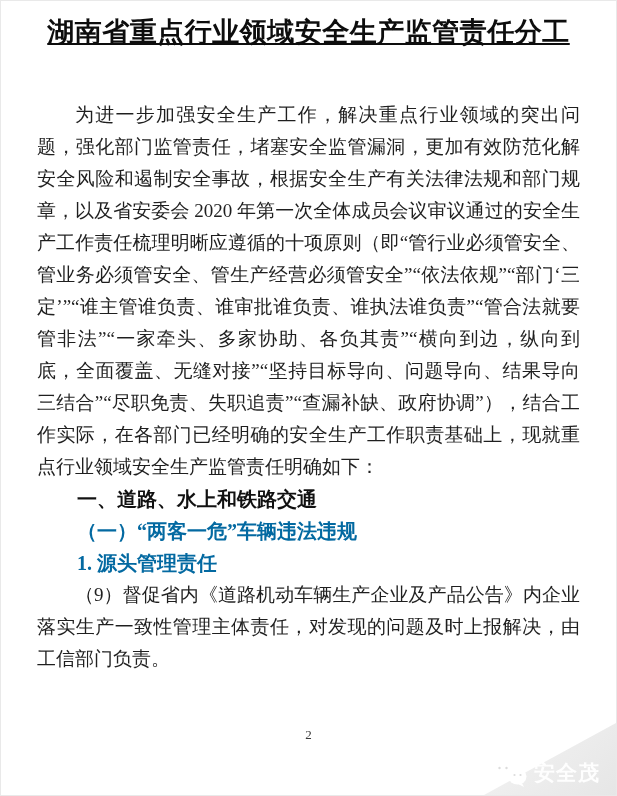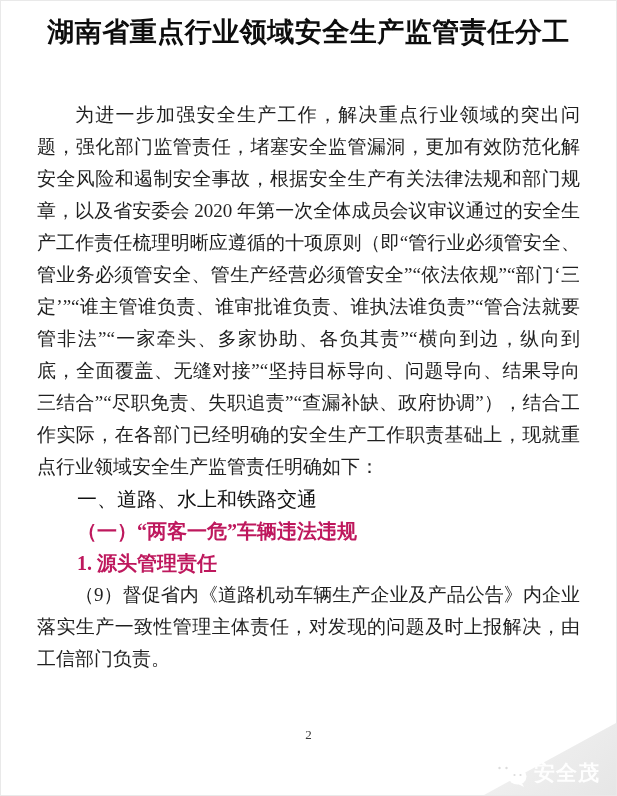--- a/index.html
+++ b/index.html
@@ -15,46 +15,47 @@
     color: #1f1f1f;
   }
   .doc-title {
     margin: 13px 20px 0 20px;
     text-align: center;
     font-size: 27px;
     line-height: 36px;
     font-weight: 700;
     letter-spacing: 0.5px;
     color: #0d0d0d;
+    text-decoration: underline;
   }
   .doc-body { margin: 49px 36px 0 36px; }
   .para {
     margin: 0;
     font-size: 19px;
     line-height: 32px;
     text-align: justify;
     text-indent: 2em;
     word-break: break-all;
   }
   .h-section {
     margin: 0;
     font-size: 20px;
     line-height: 32px;
-    font-weight: 400;
+    font-weight: 700;
     text-indent: 2em;
     color: #111;
     font-family: "Liberation Sans", "DejaVu Sans", sans-serif;
   }
   .h-sub, .h-item {
     margin: 0;
     font-size: 20px;
     line-height: 32px;
     font-weight: 700;
     text-indent: 2em;
-    color: #be185d;
+    color: #0369a1;
     font-family: "Liberation Serif", "DejaVu Serif", serif;
   }
   .page-number {
     position: absolute;
     left: 0;
     right: 0;
     bottom: 52px;
     text-align: center;
     font-size: 13px;
     color: #3a3a3a;

